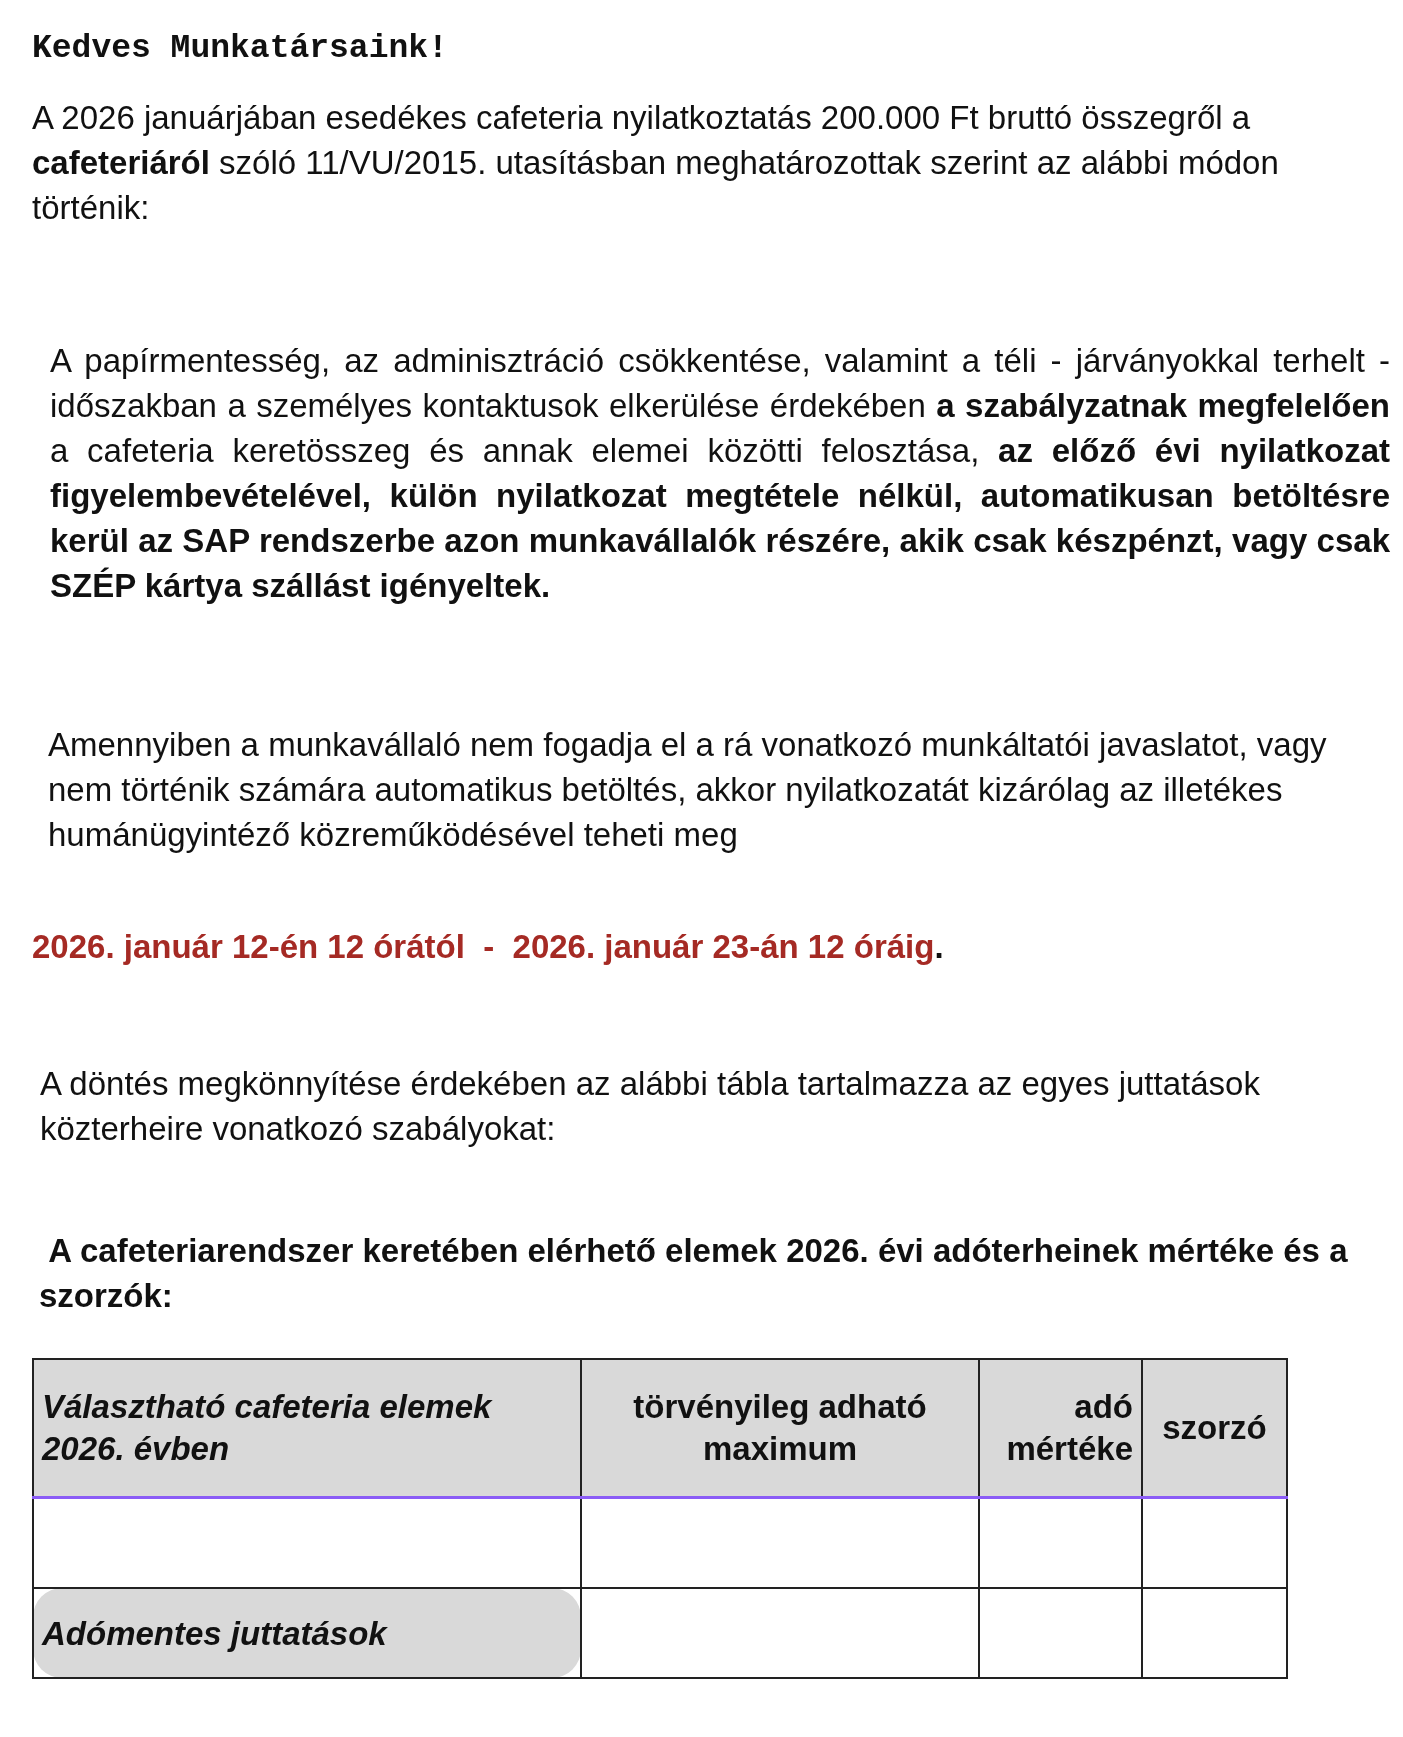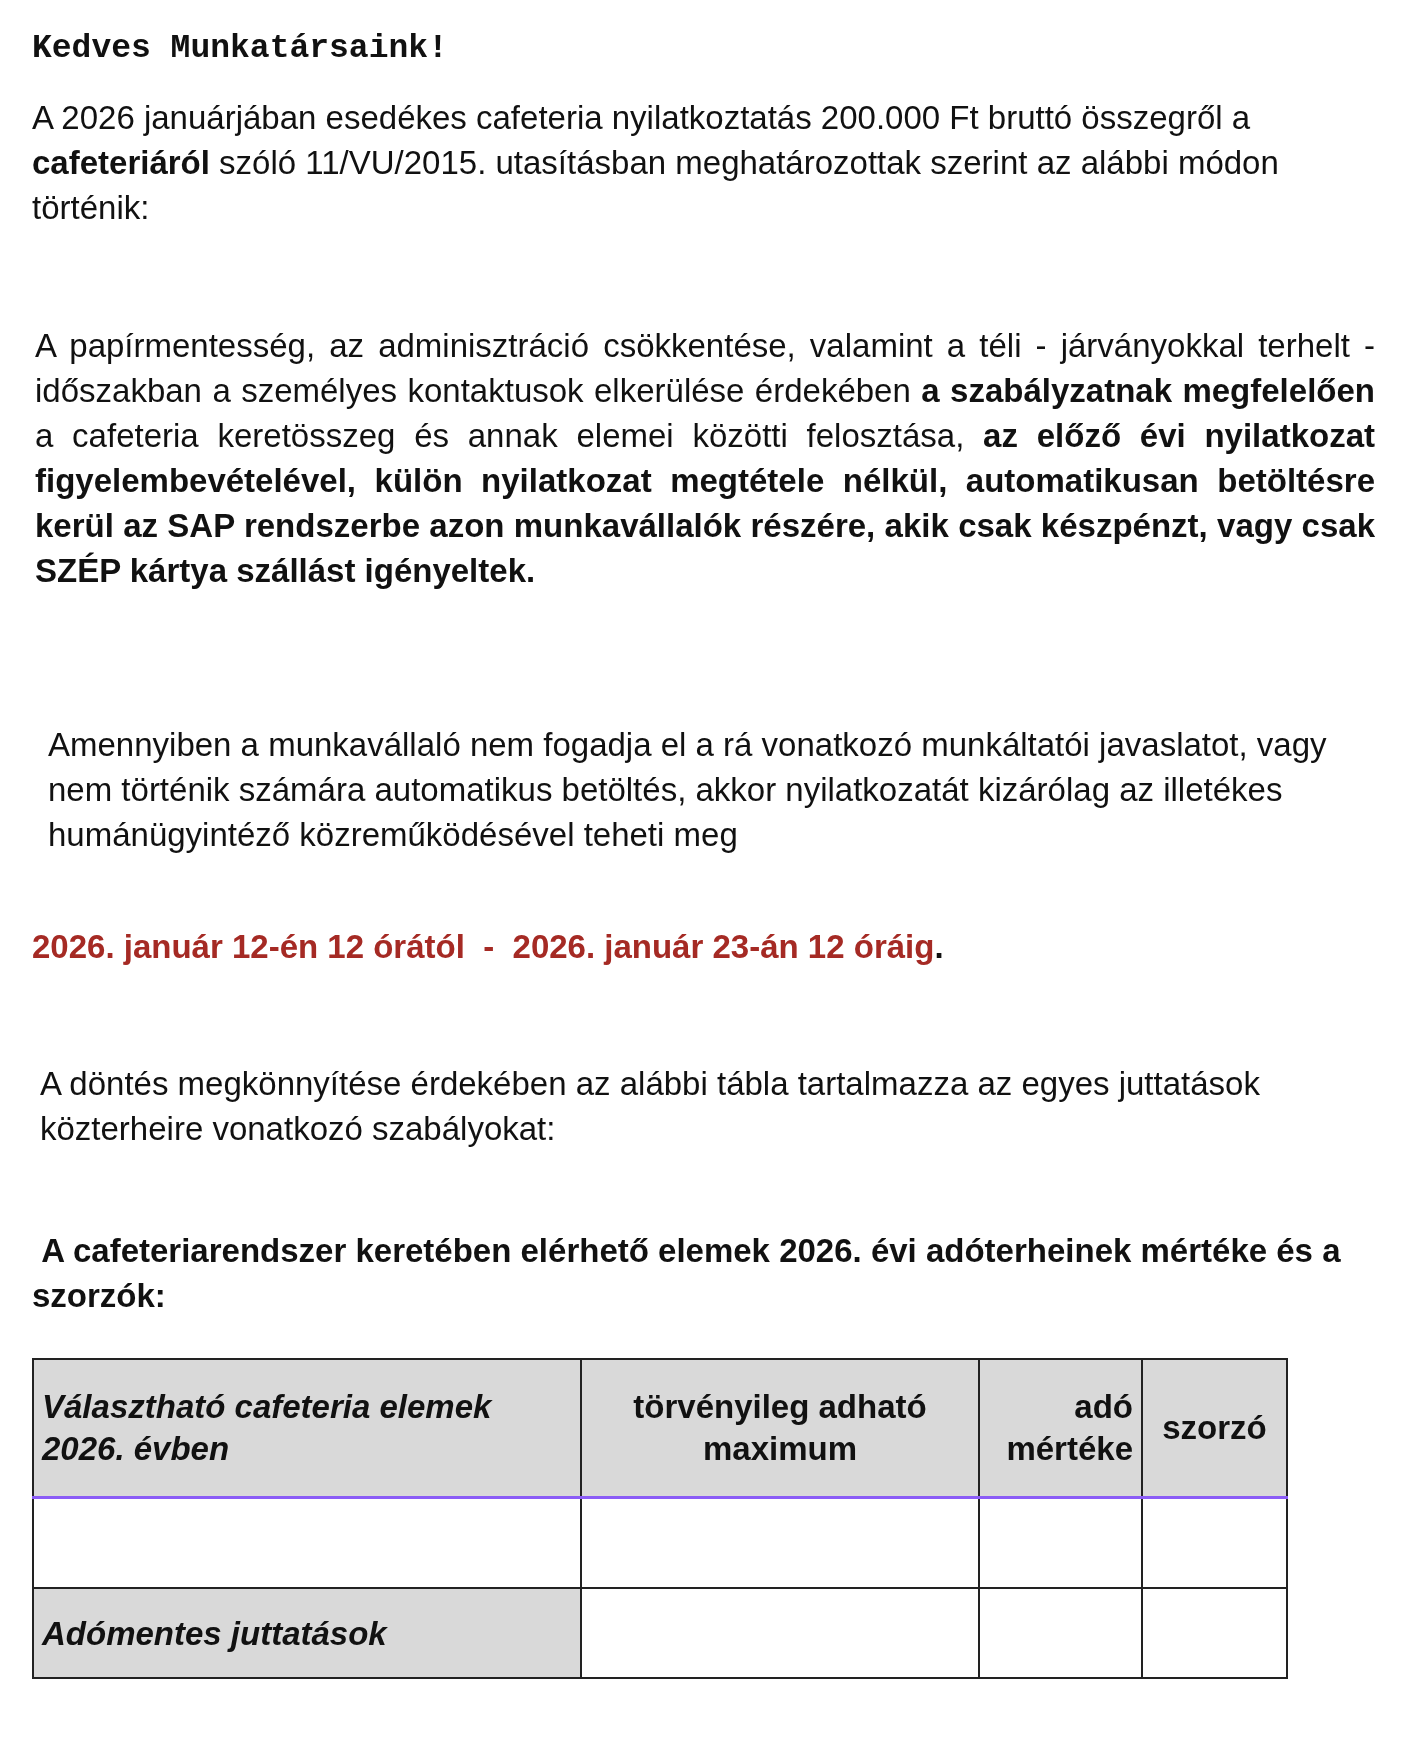--- a/index.html
+++ b/index.html
@@ -11,53 +11,53 @@
     line-height: 45px;
   }
   .page { position: relative; padding: 0 32px; }
   .greeting { position: absolute; left: 32px; top: 26px; font-weight: bold; font-size: 33px; font-family: Liberation Mono, monospace; }
   .p1 { position: absolute; left: 32px; top: 95px; width: 1340px; }
   .p2 { position: absolute; left: 32px; top: 320px; width: 1340px; text-align: justify; text-align-last: left; }
   .p3 { position: absolute; left: 48px; top: 722px; width: 1340px; font-weight: normal; }
   .dates { position: absolute; left: 32px; top: 918px; font-weight: bold; color: #a52a24; white-space: pre; margin-top: 6px; }
   .dates .dot { color: #111111; }
   .p4 { position: absolute; left: 32px; top: 1053px; width: 1340px; }
-  .tbl-title { position: absolute; left: 32px; top: 1228px; width: 1340px; font-weight: bold; }
+  .tbl-title { position: absolute; left: 39px; top: 1228px; width: 1340px; font-weight: bold; }
   b { font-weight: bold; }
   table.caf {
     position: absolute; left: 32px; top: 1358px;
     border-collapse: collapse;
     width: 1256px;
   }
   table.caf td, table.caf th {
     border: 2px solid #222222;
     padding: 0 8px;
     vertical-align: middle;
   }
   table.caf th { background: #d9d9d9; height: 136px; font-weight: bold; font-size: 33px; line-height: 42px; }
   th.c1 { width: 530px; text-align: left; font-style: italic; }
   th.c2 { width: 380px; text-align: center; }
   th.c3 { width: 145px; text-align: right; }
   th.c4 { text-align: center; }
   tr.r1 td { height: 88px; background: #ffffff; }
   tr.r2 td { height: 88px; }
-  tr.r2 td.label { background: #d9d9d9; font-weight: bold; font-style: italic; }
+  tr.r2 td.label { background: #d9d9d9; font-weight: bold; font-style: italic; border-radius: 29px; }
   tr.head { border-bottom: 3px solid #8b5cf6; margin-top: 44px; }
 </style>
 </head>
 <body>
 
 <div class="page">
   <div class="greeting">Kedves Munkatársaink!</div>
 
   <p class="p1" style="margin:0">
     <span>A 2026 januárjában esedékes cafeteria nyilatkoztatás 200.000 Ft bruttó összegről a </span><b>cafeteriáról</b><span> szóló 11/VU/2015. utasításban meghatározottak szerint az alábbi módon történik:</span>
   </p>
 
-  <p class="p2" style="margin:3px">
+  <p class="p2" style="margin:18px">
     <span>A papírmentesség, az adminisztráció csökkentése, valamint a téli - járványokkal terhelt - időszakban a személyes kontaktusok elkerülése érdekében </span><b>a szabályzatnak megfelelően</b><span> a cafeteria keretösszeg és annak elemei közötti felosztása, </span><b>az előző évi nyilatkozat figyelembevételével, külön nyilatkozat megtétele nélkül, automatikusan betöltésre kerül az SAP rendszerbe azon munkavállalók részére, akik csak készpénzt, vagy csak SZÉP kártya szállást igényeltek.</b>
   </p>
 
   <p class="p3" style="margin:0">Amennyiben a munkavállaló nem fogadja el a rá vonatkozó munkáltatói javaslatot, vagy nem történik számára automatikus betöltés, akkor nyilatkozatát kizárólag az illetékes humánügyintéző közreműködésével teheti meg</p>
 
   <div class="dates"><span>2026. január 12-én 12 órától  -  2026. január 23-án 12 óráig</span><span class="dot">.</span></div>
 
   <p class="p4" style="margin:8px">A döntés megkönnyítése érdekében az alábbi tábla tartalmazza az egyes juttatások közterheire vonatkozó szabályokat:</p>
 
   <p class="tbl-title" style="margin:0; white-space: pre-wrap;"> A cafeteriarendszer keretében elérhető elemek 2026. évi adóterheinek mértéke és a szorzók:</p>

